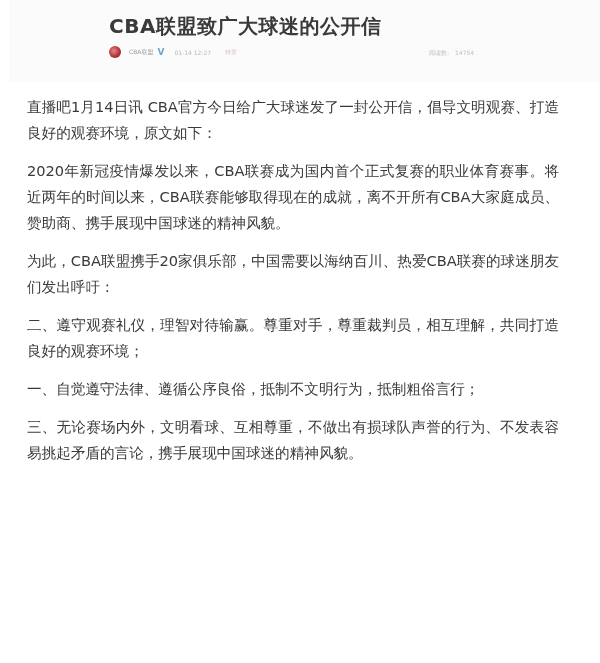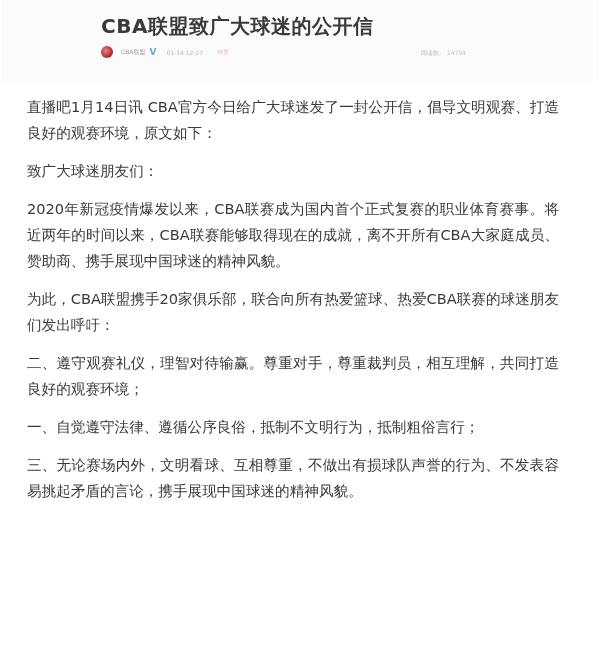--- a/index.html
+++ b/index.html
@@ -1,21 +1,21 @@
 <!DOCTYPE html>
 <html><head>
   <meta charset="utf-8">
   <style>
     html, body { margin: 0; padding: 0; background: #ffffff; }
     body {
       width: 600px; height: 663px; overflow: hidden; position: relative;
       font-family: "DejaVu Sans", "Liberation Sans", sans-serif;
       color: #333333;
     }
-    .header { position: absolute; left: 1px; top: 0; width: 592px; height: 82px; background: #fbfbfb; }
+    .header { position: absolute; left: 9px; top: 0; width: 592px; height: 82px; background: #fbfbfb; }
     .title {
       position: absolute; left: 100px; top: 13px;
       font-size: 20px; font-weight: bold; color: #3a3a3a; letter-spacing: 0.5px;
       white-space: nowrap;
     }
     .meta { position: absolute; left: 100px; top: 44px; height: 16px; display: flex; align-items: center; font-size: 6px; color: #b8b8b8; }
     .avatar {
       width: 12px; height: 12px; border-radius: 50%;
       background: radial-gradient(circle at 40% 40%, #e08a8a 0%, #b8323a 55%, #7a1a22 100%);
       margin-right: 8px;
@@ -42,20 +42,19 @@
     <span class="time">01-14 12:27</span>
     <span class="repost">转发</span>
   </div>
   <div class="reads">
     <span>阅读数:</span><span>14754</span>
   </div>
 </div>
 
 <div class="article">
   <p>直播吧1月14日讯 CBA官方今日给广大球迷发了一封公开信，倡导文明观赛、打造良好的观赛环境，原文如下：</p>
-  <p>致广大球迷朋友们：</p>
   <p>2020年新冠疫情爆发以来，CBA联赛成为国内首个正式复赛的职业体育赛事。将近两年的时间以来，CBA联赛能够取得现在的成就，离不开所有CBA大家庭成员、赞助商、携手展现中国球迷的精神风貌。</p>
-  <p>为此，CBA联盟携手20家俱乐部，联合向所有热爱篮球、热爱CBA联赛的球迷朋友们发出呼吁：</p>
+  <p>为此，CBA联盟携手20家俱乐部，中国需要以海纳百川、热爱CBA联赛的球迷朋友们发出呼吁：</p>
   <p>二、遵守观赛礼仪，理智对待输赢。尊重对手，尊重裁判员，相互理解，共同打造良好的观赛环境；</p>
   <p>一、自觉遵守法律、遵循公序良俗，抵制不文明行为，抵制粗俗言行；</p>
   <p>三、无论赛场内外，文明看球、互相尊重，不做出有损球队声誉的行为、不发表容易挑起矛盾的言论，携手展现中国球迷的精神风貌。</p>
 
 </div>
 
 </body></html>

